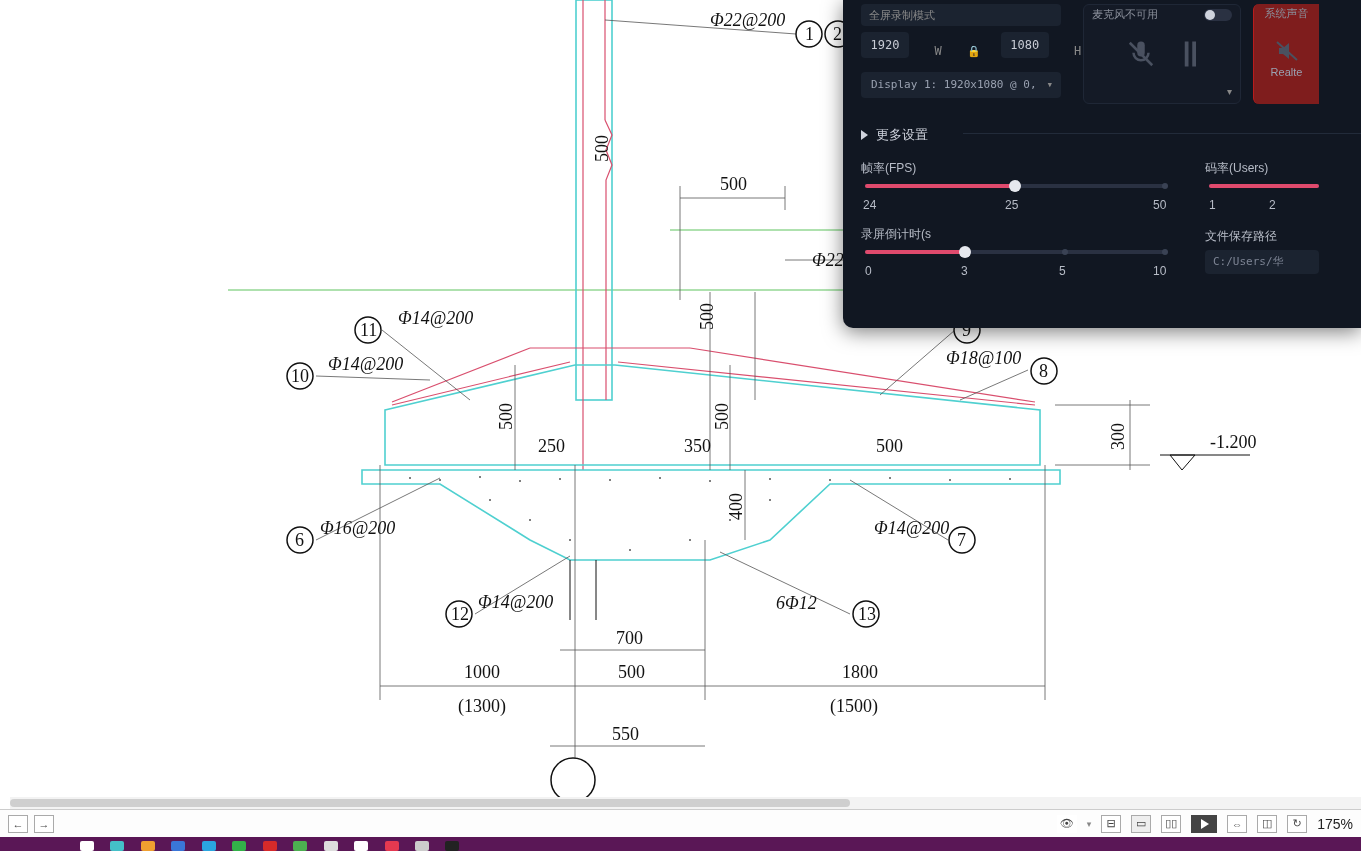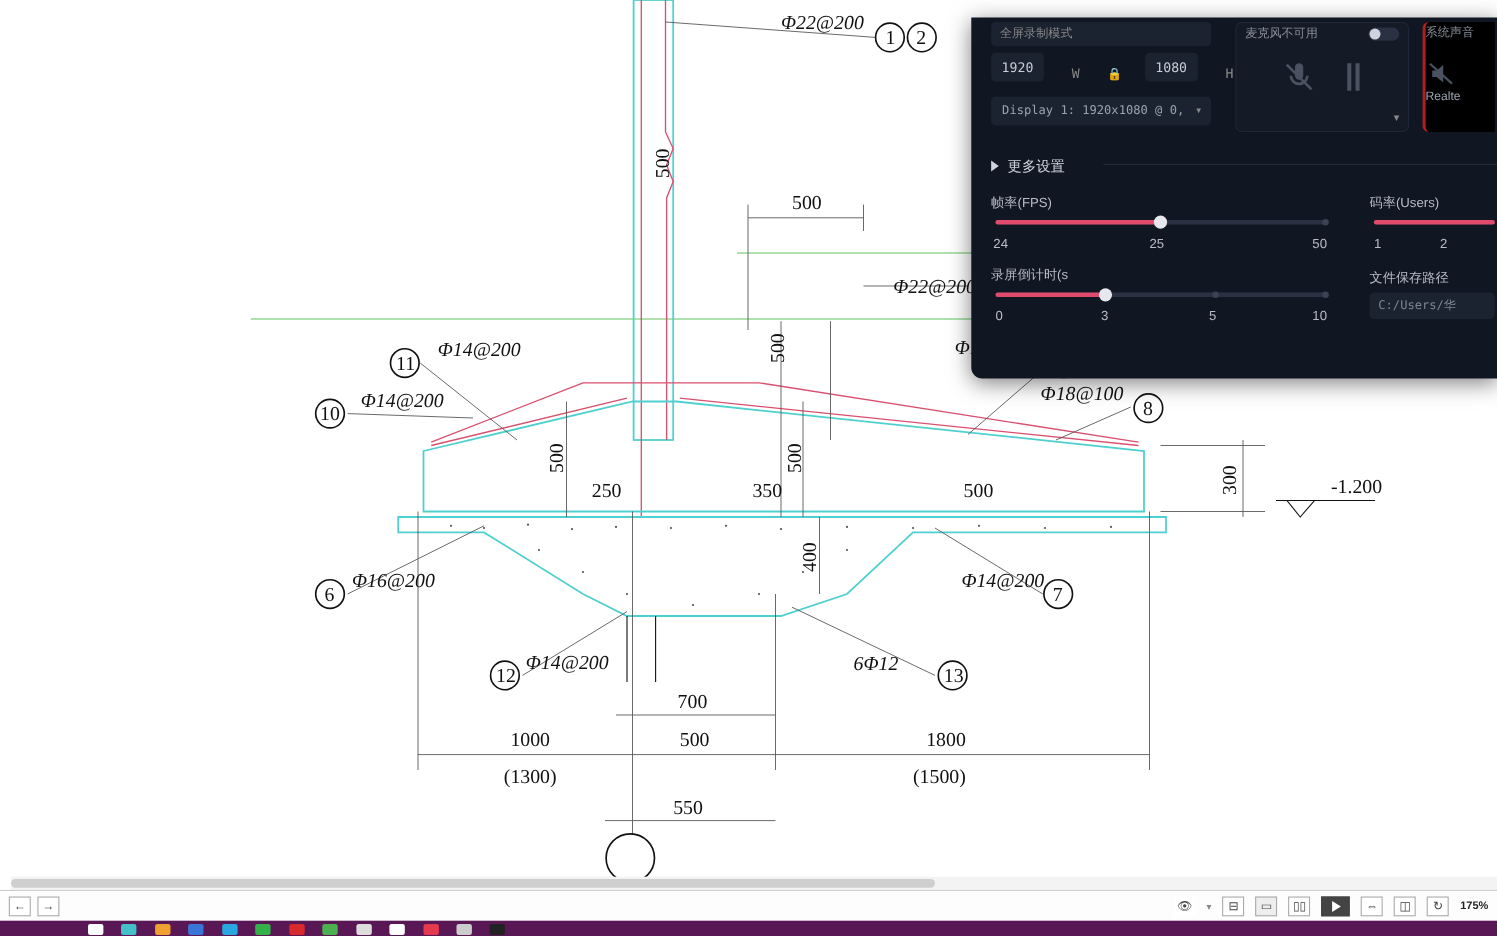--- a/index.html
+++ b/index.html
@@ -16,38 +16,38 @@
   .dimtxt { font-size:18px; font-family:"Times New Roman",serif; fill:#111; }
   .dimtxtit { font-size:18px; font-family:"Times New Roman",serif; font-style:italic; fill:#111;}
   .scrollbar-h { position:absolute; left:10px; right:0; bottom:42px; height:12px; background:#f3f3f3; }
   .scrollbar-h .thumb { position:absolute; left:0; width:840px; top:2px; height:8px; background:#cfcfcf; border-radius:4px; }
   
   #bottombar { position:absolute; left:0; right:0; bottom:14px; height:28px; background:#fdfdfd; border-top:1px solid #ccc; display:flex; align-items:center; padding:0 8px; font-size:12px; color:#555;}
   #bottombar .left  { display:flex; gap:6px; }
   #bottombar .right { margin-left:auto; display:flex; gap:10px; align-items:center; }
   .tbtn { width:20px; height:18px; border:1px solid #aaa; background:#fff; display:flex; align-items:center; justify-content:center; font-size:11px; color:#444;}
   .tbtn.play { width:26px; background:#444; border-color:#444;}
-  .zoomtxt { font-size:10px; color:#222;font-weight:bold; }
+  .zoomtxt { font-size:14px; color:#222; }
   #taskbar { position:absolute; left:0; right:0; bottom:0; height:14px; background:#5a1756; }
   #taskbar .blip { width:14px; height:10px; border-radius:2px; display:inline-block; margin:2px 6px 0 6px;}
   
-  #panel { position:absolute; right:0; top:16px; width:478px; height:328px; background:#111722; border-radius:0 0 0 10px; color:#c9cdd6; font-size:13px; box-shadow:0 4px 20px rgba(0,0,0,.5); overflow:hidden; }
+  #panel { position:absolute; right:0; top:0; width:518px; height:328px; background:#111722; border-radius:0 0 0 10px; color:#c9cdd6; font-size:13px; box-shadow:0 4px 20px rgba(0,0,0,.5); overflow:hidden; }
   #panel .modeSel { position:absolute; left:18px; top:4px; width:200px; height:22px; background:#1b2330; border-radius:4px; font-size:11px; color:#888; padding-left:8px; line-height:22px;}
   #panel .whrow { position:absolute; left:18px; top:32px; display:flex; gap:20px; align-items:flex-end;}
   #panel input[type=text]{ background:#1b2330; border:none; color:#c9cdd6; height:26px; width:48px; text-align:center; font-family:monospace; font-size:12px; border-radius:4px;}
   #panel .unit { width:18px; text-align:center; color:#888; font-family:monospace; font-size:12px;}
   #panel .lock { color:#666; font-size:11px;}
   #panel .disp { position:absolute; left:18px; top:72px; width:200px; height:26px; background:#1b2330; border-radius:4px; font-family:monospace; font-size:11px; color:#9aa2b1; padding:0 4px 0 10px; line-height:26px;}
   #panel .disp:after{content:"▾"; position:absolute; right:8px; top:0; color:#888;}
   #panel .micbox { position:absolute; left:240px; top:4px; width:158px; height:100px; background:#141a26; border:1px solid #1f2736; border-radius:6px;}
   #panel .micbox .lbl { position:absolute; left:8px; top:2px; font-size:11px; color:#8a8f9a;}
   #panel .micbox .togg { position:absolute; right:8px; top:4px; width:28px; height:12px; background:#2a3142; border-radius:6px;}
   #panel .micbox .togg .knob{position:absolute; left:1px; top:1px; width:10px; height:10px; background:#cfd3dd; border-radius:50%;}
   #panel .micbox svg { color:#4a5160;}
-  #panel .sysbox { position:absolute; left:410px; top:4px; width:66px; height:100px; background:#000000; border-left:3px solid #b91c1c; border-radius:6px 0 0 6px; text-align:left;}
+  #panel .sysbox { position:absolute; left:410px; top:4px; width:66px; height:100px; background:#7f1d1d; border-left:1px solid #b91c1c; border-radius:6px 0 0 6px; text-align:center;}
   #panel .sysbox .lbl{ font-size:11px; color:#8a8f9a; padding-top:2px;}
   #panel .sysbox svg { margin-top:18px; color:#4a5160;}
   #panel .sysbox .sublbl{ font-size:11px; color:#9aa2b1; }
   #panel .more { position:absolute; left:18px; top:126px; display:flex; align-items:center; gap:8px; color:#cfd3dd; font-size:13px;}
   #panel .more .tri { width:0;height:0;border-top:5px solid transparent;border-bottom:5px solid transparent;border-left:7px solid #cfd3dd;}
   #panel .moreline { position:absolute; left:120px; top:133px; right:0; height:1px; background:#222b3a;}
   #panel .sliderlbl { position:absolute; font-size:12px; color:#b7bcc7;}
   #panel .slider { position:absolute; height:4px; background:#2a3142; border-radius:2px;}
   #panel .slider .fill { position:absolute; left:0; top:0; height:4px; background:#e04a6d; border-radius:2px;}
   #panel .slider .knob { position:absolute; top:-4px; width:12px; height:12px; border-radius:50%; background:#e6e8ee;}

